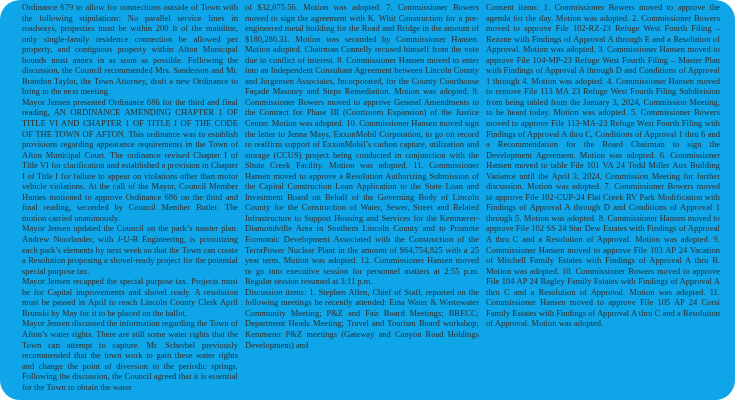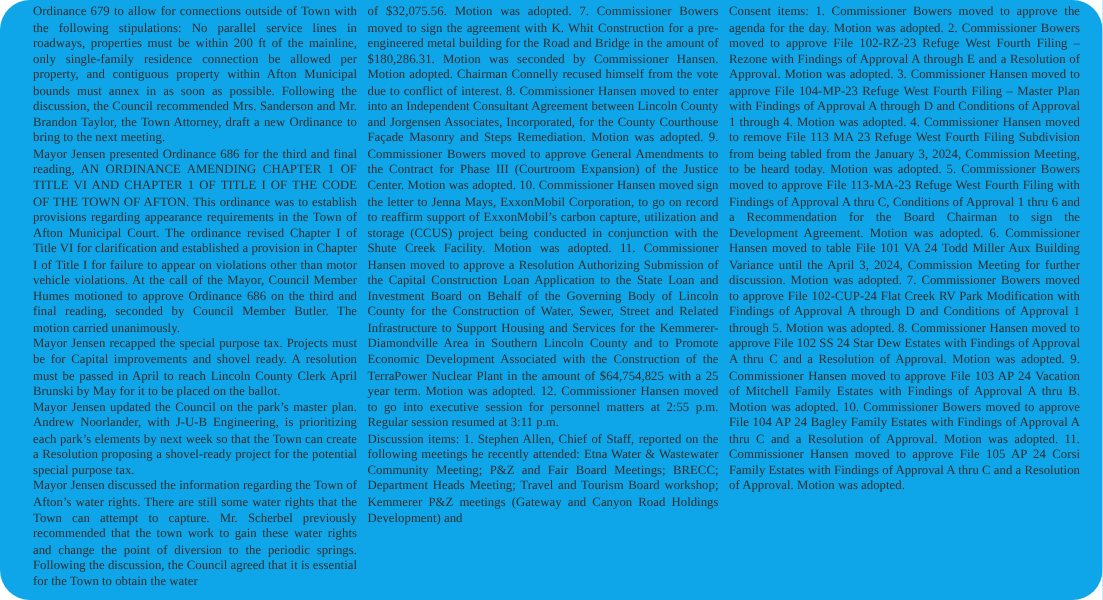--- a/index.html
+++ b/index.html
@@ -39,22 +39,22 @@
   }
 </style>
 </head>
 <body>
 
 <div class="page">
   <div class="columns">
     <div class="column col-1">
         <p>Ordinance 679 to allow for connections outside of Town with the following stipulations: No parallel service lines in roadways, properties must be within 200 ft of the mainline, only single-family residence connection be allowed per property, and contiguous property within Afton Municipal bounds must annex in as soon as possible. Following the discussion, the Council recommended Mrs. Sanderson and Mr. Brandon Taylor, the Town Attorney, draft a new Ordinance to bring to the next meeting.</p>
         <p>Mayor Jensen presented Ordinance 686 for the third and final reading, AN ORDINANCE AMENDING CHAPTER 1 OF TITLE VI AND CHAPTER 1 OF TITLE I OF THE CODE OF THE TOWN OF AFTON. This ordinance was to establish provisions regarding appearance requirements in the Town of Afton Municipal Court. The ordinance revised Chapter I of Title VI for clarification and established a provision in Chapter I of Title I for failure to appear on violations other than motor vehicle violations. At the call of the Mayor, Council Member Humes motioned to approve Ordinance 686 on the third and final reading, seconded by Council Member Butler. The motion carried unanimously.</p>
+        <p>Mayor Jensen updated the Council on the park’s master plan. Andrew Noorlander, with J-U-B Engineering, is prioritizing each park’s elements by next week so that the Town can create a Resolution proposing a shovel-ready project for the potential special purpose tax.</p>
         <p>Mayor Jensen recapped the special purpose tax. Projects must be for Capital improvements and shovel ready. A resolution must be passed in April to reach Lincoln County Clerk April Brunski by May for it to be placed on the ballot.</p>
-        <p>Mayor Jensen updated the Council on the park’s master plan. Andrew Noorlander, with J-U-B Engineering, is prioritizing each park’s elements by next week so that the Town can create a Resolution proposing a shovel-ready project for the potential special purpose tax.</p>
         <p>Mayor Jensen discussed the information regarding the Town of Afton’s water rights. There are still some water rights that the Town can attempt to capture. Mr. Scherbel previously recommended that the town work to gain these water rights and change the point of diversion to the periodic springs. Following the discussion, the Council agreed that it is essential for the Town to obtain the water</p>
       </div>
     <div class="column col-2">
         <p>of $32,075.56. Motion was adopted. 7. Commissioner Bowers moved to sign the agreement with K. Whit Construction for a pre-engineered metal building for the Road and Bridge in the amount of $180,286.31. Motion was seconded by Commissioner Hansen. Motion adopted. Chairman Connelly recused himself from the vote due to conflict of interest. 8. Commissioner Hansen moved to enter into an Independent Consultant Agreement between Lincoln County and Jorgensen Associates, Incorporated, for the County Courthouse Façade Masonry and Steps Remediation. Motion was adopted. 9. Commissioner Bowers moved to approve General Amendments to the Contract for Phase III (Courtroom Expansion) of the Justice Center. Motion was adopted. 10. Commissioner Hansen moved sign the letter to Jenna Mays, ExxonMobil Corporation, to go on record to reaffirm support of ExxonMobil’s carbon capture, utilization and storage (CCUS) project being conducted in conjunction with the Shute Creek Facility. Motion was adopted. 11. Commissioner Hansen moved to approve a Resolution Authorizing Submission of the Capital Construction Loan Application to the State Loan and Investment Board on Behalf of the Governing Body of Lincoln County for the Construction of Water, Sewer, Street and Related Infrastructure to Support Housing and Services for the Kemmerer-Diamondville Area in Southern Lincoln County and to Promote Economic Development Associated with the Construction of the TerraPower Nuclear Plant in the amount of $64,754,825 with a 25 year term. Motion was adopted. 12. Commissioner Hansen moved to go into executive session for personnel matters at 2:55 p.m. Regular session resumed at 3:11 p.m.</p>
         <p>Discussion items: 1. Stephen Allen, Chief of Staff, reported on the following meetings he recently attended: Etna Water &amp; Wastewater Community Meeting; P&amp;Z and Fair Board Meetings; BRECC; Department Heads Meeting; Travel and Tourism Board workshop; Kemmerer P&amp;Z meetings (Gateway and Canyon Road Holdings Development) and</p>
       </div>
     <div class="column col-3">
         <p>Consent items: 1. Commissioner Bowers moved to approve the agenda for the day. Motion was adopted. 2. Commissioner Bowers moved to approve File 102-RZ-23 Refuge West Fourth Filing – Rezone with Findings of Approval A through E and a Resolution of Approval. Motion was adopted. 3. Commissioner Hansen moved to approve File 104-MP-23 Refuge West Fourth Filing – Master Plan with Findings of Approval A through D and Conditions of Approval 1 through 4. Motion was adopted. 4. Commissioner Hansen moved to remove File 113 MA 23 Refuge West Fourth Filing Subdivision from being tabled from the January 3, 2024, Commission Meeting, to be heard today. Motion was adopted. 5. Commissioner Bowers moved to approve File 113-MA-23 Refuge West Fourth Filing with Findings of Approval A thru C, Conditions of Approval 1 thru 6 and a Recommendation for the Board Chairman to sign the Development Agreement. Motion was adopted. 6. Commissioner Hansen moved to table File 101 VA 24 Todd Miller Aux Building Variance until the April 3, 2024, Commission Meeting for further discussion. Motion was adopted. 7. Commissioner Bowers moved to approve File 102-CUP-24 Flat Creek RV Park Modification with Findings of Approval A through D and Conditions of Approval 1 through 5. Motion was adopted. 8. Commissioner Hansen moved to approve File 102 SS 24 Star Dew Estates with Findings of Approval A thru C and a Resolution of Approval. Motion was adopted. 9. Commissioner Hansen moved to approve File 103 AP 24 Vacation of Mitchell Family Estates with Findings of Approval A thru B. Motion was adopted. 10. Commissioner Bowers moved to approve File 104 AP 24 Bagley Family Estates with Findings of Approval A thru C and a Resolution of Approval. Motion was adopted. 11. Commissioner Hansen moved to approve File 105 AP 24 Corsi Family Estates with Findings of Approval A thru C and a Resolution of Approval. Motion was adopted.</p>
       </div>
   </div>

